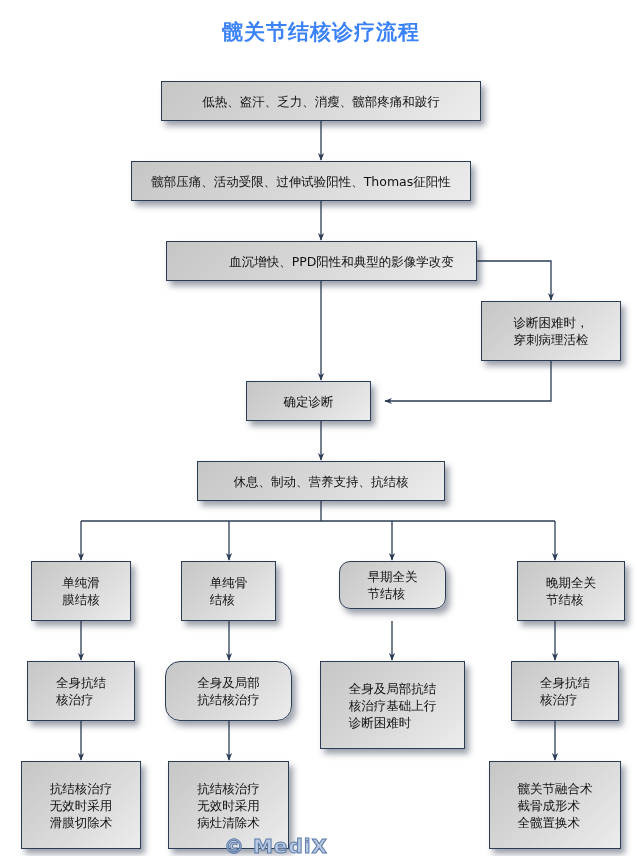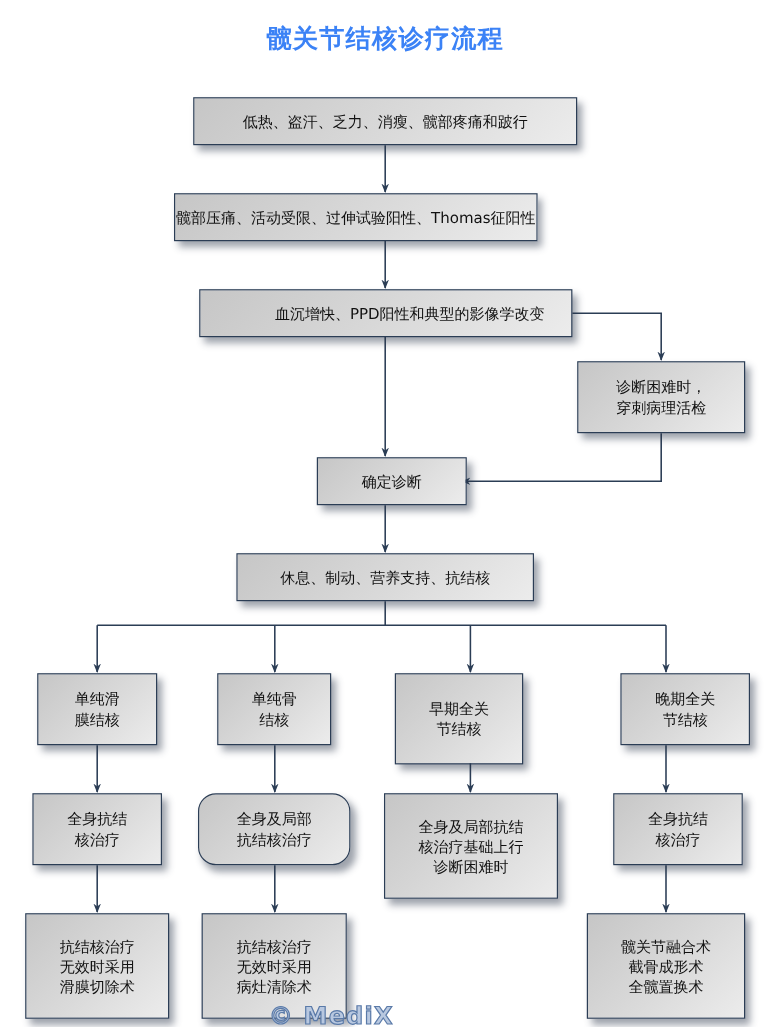--- a/index.html
+++ b/index.html
@@ -7,21 +7,21 @@
          font-family: "DejaVu Sans", "Liberation Sans", sans-serif; }
   .title { position: absolute; left: 0; top: 18px; width: 642px; text-align: center;
            font-size: 21px; font-weight: bold; color: #3b82f6; letter-spacing: 1px;
            font-family: "DejaVu Sans", sans-serif; }
   .box { position: absolute; box-sizing: border-box;
          border: 1.5px solid #2b3d55;
          background: linear-gradient(135deg, #c6c6c6 0%, #dadada 55%, #ececec 100%);
          box-shadow: 4px 5px 6px rgba(40,50,70,0.45);
          display: flex; align-items: center; justify-content: center;
          font-size: 12.5px; color: #111; line-height: 17px; }
-  .box .txt { white-space: pre-line; text-align: center; }
+  .box .txt { white-space: pre-line; text-align: left; }
   .box.center .txt { text-align: center; }
   svg.links { position: absolute; left: 0; top: 0; }
   .watermark { position: absolute; left: 224px; top: 834px; font-size: 20px; font-weight: bold;
                color: #b8c8e0; -webkit-text-stroke: 1px #5a7aa8; letter-spacing: 1px;
                font-family: "DejaVu Sans", sans-serif; }
 </style>
 </head>
 <body>
 
 <div class="title">髋关节结核诊疗流程</div>
@@ -51,31 +51,31 @@
     <line x1="555" y1="621" x2="555" y2="660" marker-end="url(#arr)"></line>
     <line x1="81" y1="721" x2="81" y2="760" marker-end="url(#arr)"></line>
     <line x1="229" y1="721" x2="229" y2="760" marker-end="url(#arr)"></line>
     <line x1="555" y1="721" x2="555" y2="760" marker-end="url(#arr)"></line>
   </g>
 </svg>
 
 <div class="box center" style="left:161px;top:81px;width:320px;height:40px;">
   <span class="txt">低热、盗汗、乏力、消瘦、髋部疼痛和跛行</span>
 </div>
-<div class="box center" style="left:131px;top:161px;width:303px;height:40px;margin-left:14px;">
+<div class="box center" style="left:131px;top:161px;width:340px;height:40px;">
   <span class="txt">髋部压痛、活动受限、过伸试验阳性、Thomas征阳性</span>
 </div>
 <div class="box center" style="left:166px;top:241px;width:311px;height:40px;padding-left:40px;">
   <span class="txt">血沉增快、PPD阳性和典型的影像学改变</span>
 </div>
 <div class="box" style="left:481px;top:301px;width:140px;height:60px;">
   <span class="txt">诊断困难时，
 穿刺病理活检</span>
 </div>
-<div class="box center" style="left:264px;top:381px;width:125px;height:40px;">
+<div class="box center" style="left:246px;top:381px;width:125px;height:40px;">
   <span class="txt">确定诊断</span>
 </div>
 <div class="box center" style="left:197px;top:461px;width:248px;height:40px;">
   <span class="txt">休息、制动、营养支持、抗结核</span>
 </div>
 
 <div class="box" style="left:31px;top:561px;width:100px;height:60px;">
   <span class="txt">单纯滑
 膜结核</span>
 </div>
@@ -96,21 +96,21 @@
 <div class="box" style="left:165px;top:661px;width:127px;height:60px;border-radius:15px;">
   <span class="txt">全身及局部
 抗结核治疗</span>
 </div>
 <div class="box" style="left:168px;top:761px;width:121px;height:88px;">
   <span class="txt">抗结核治疗
 无效时采用
 病灶清除术</span>
 </div>
 
-<div class="box" style="left:329px;top:561px;width:107px;height:76px;">
+<div class="box" style="left:339px;top:561px;width:107px;height:48px;border-radius:11px;">
   <span class="txt">早期全关
 节结核</span>
 </div>
 <div class="box" style="left:320px;top:661px;width:145px;height:88px;">
   <span class="txt">全身及局部抗结
 核治疗基础上行
 诊断困难时</span>
 </div>
 
 <div class="box" style="left:501px;top:561px;width:108px;height:60px;margin-left:16px;">

